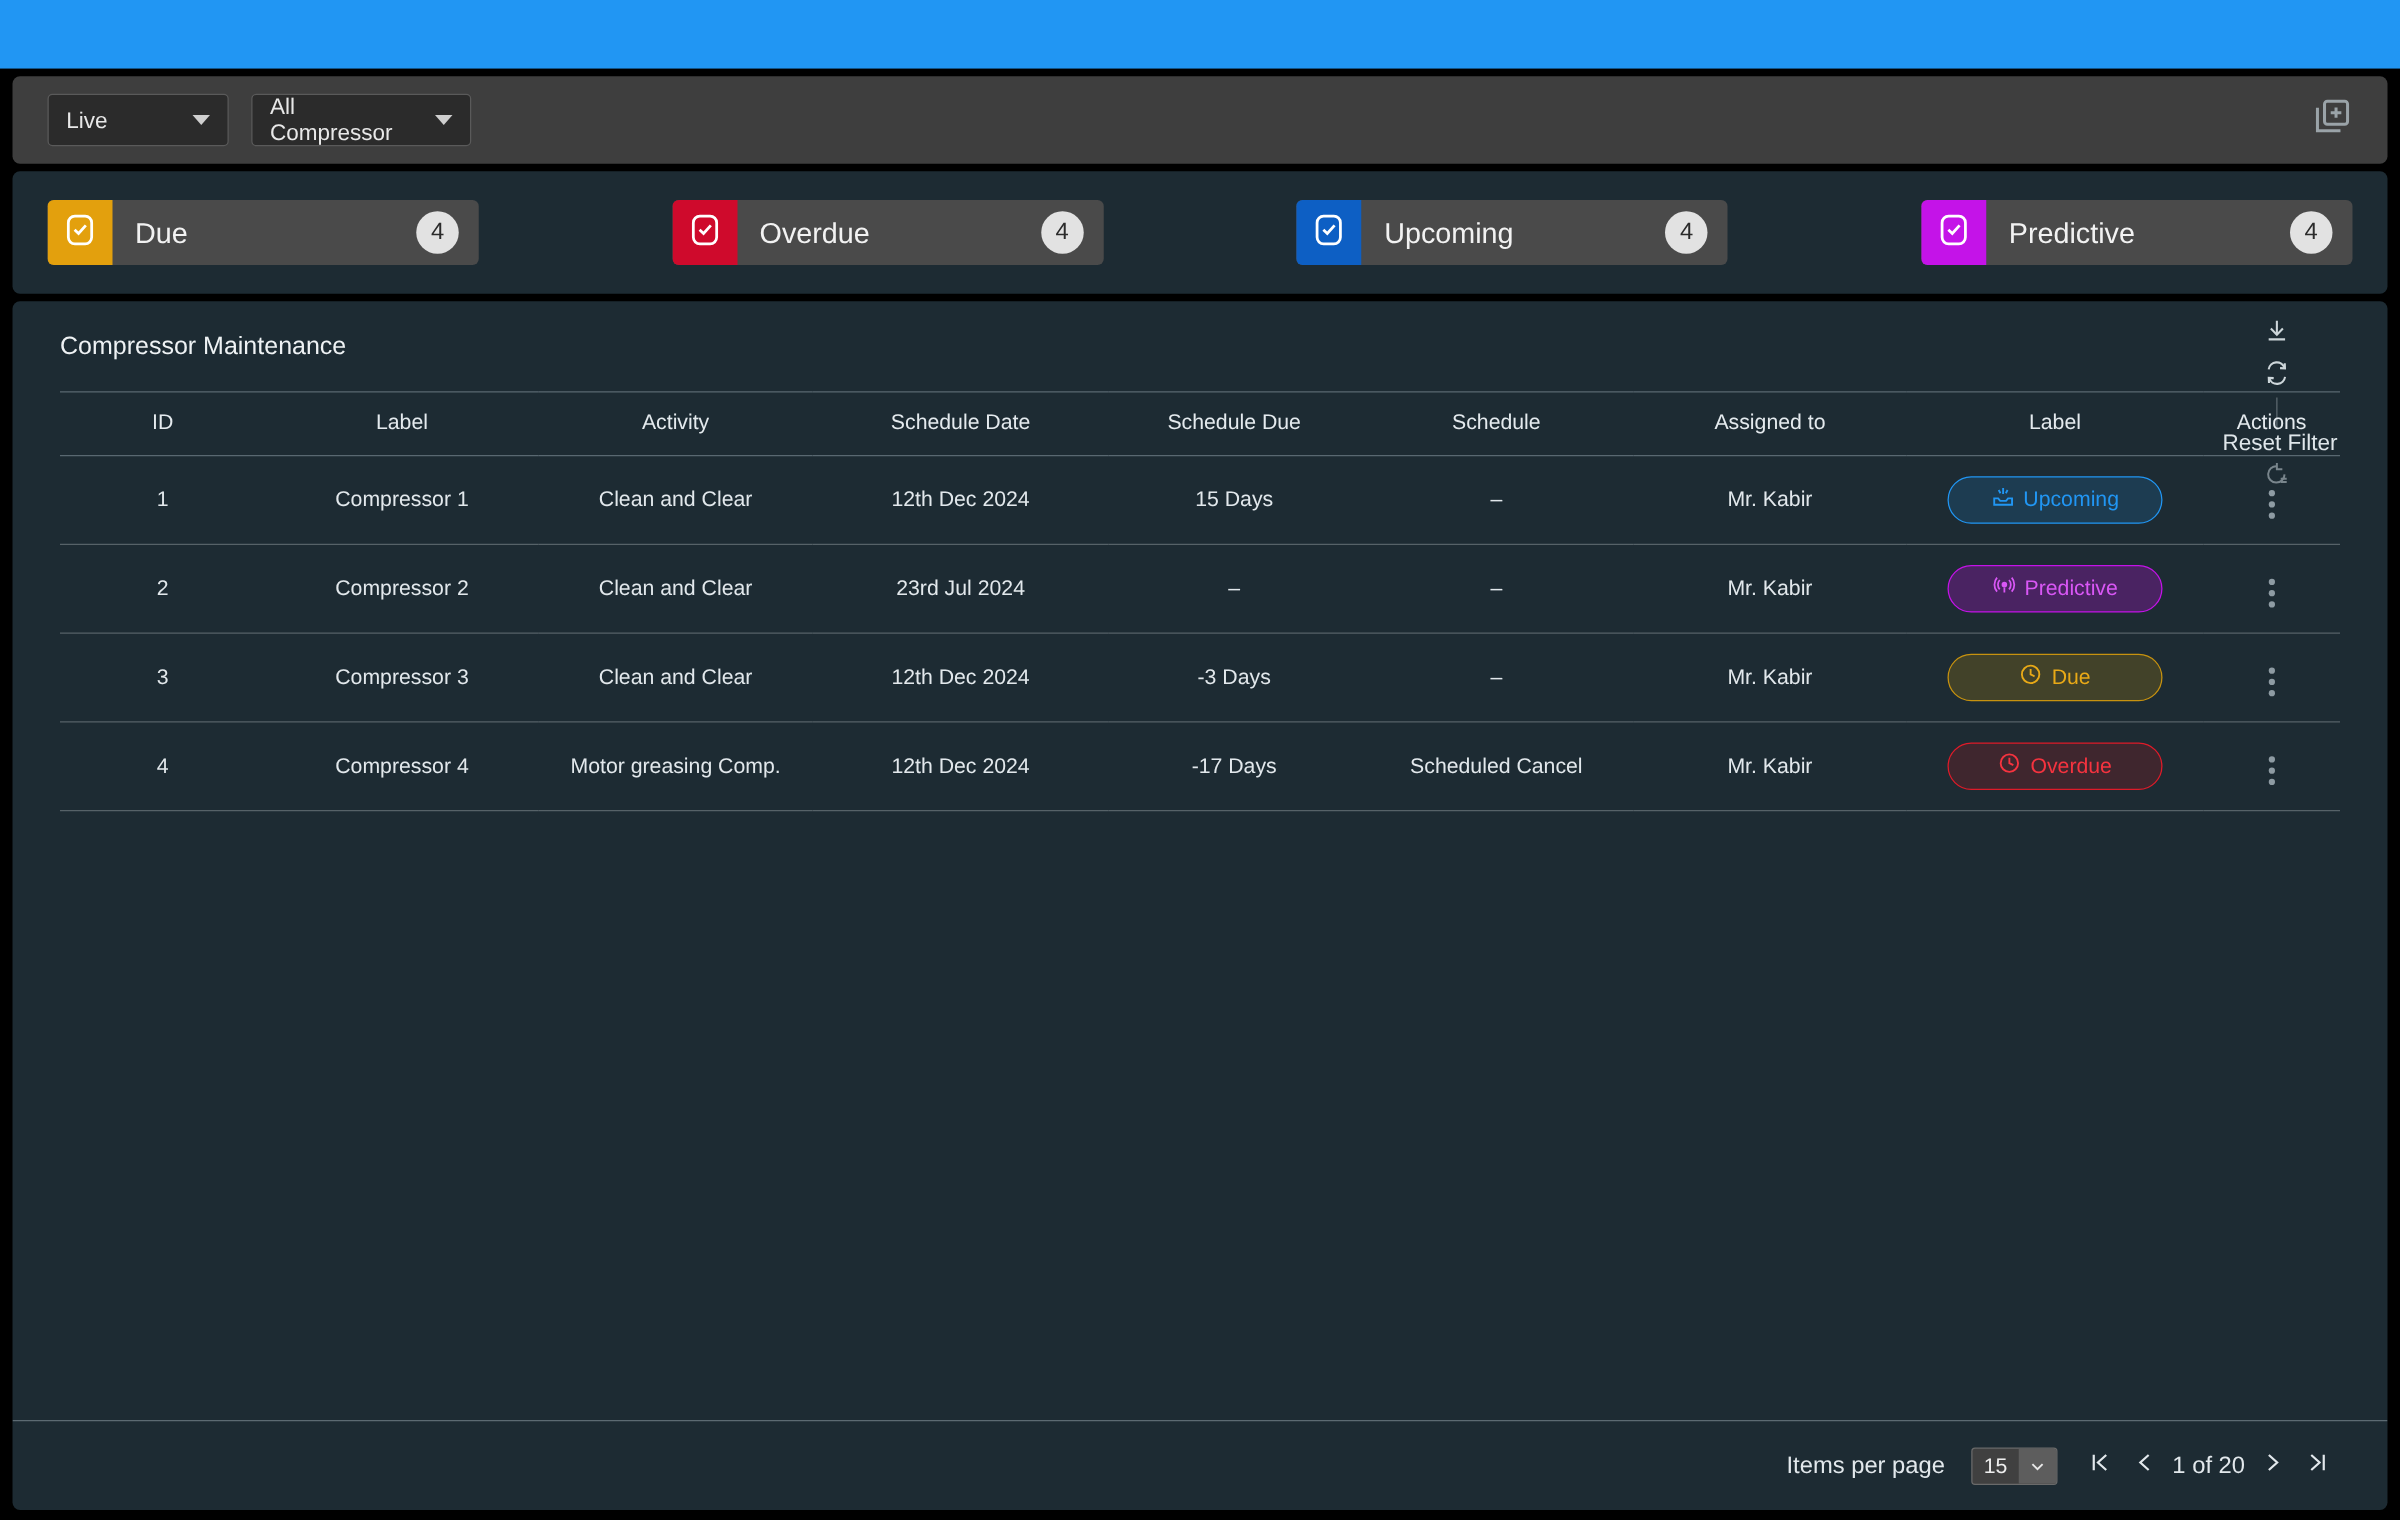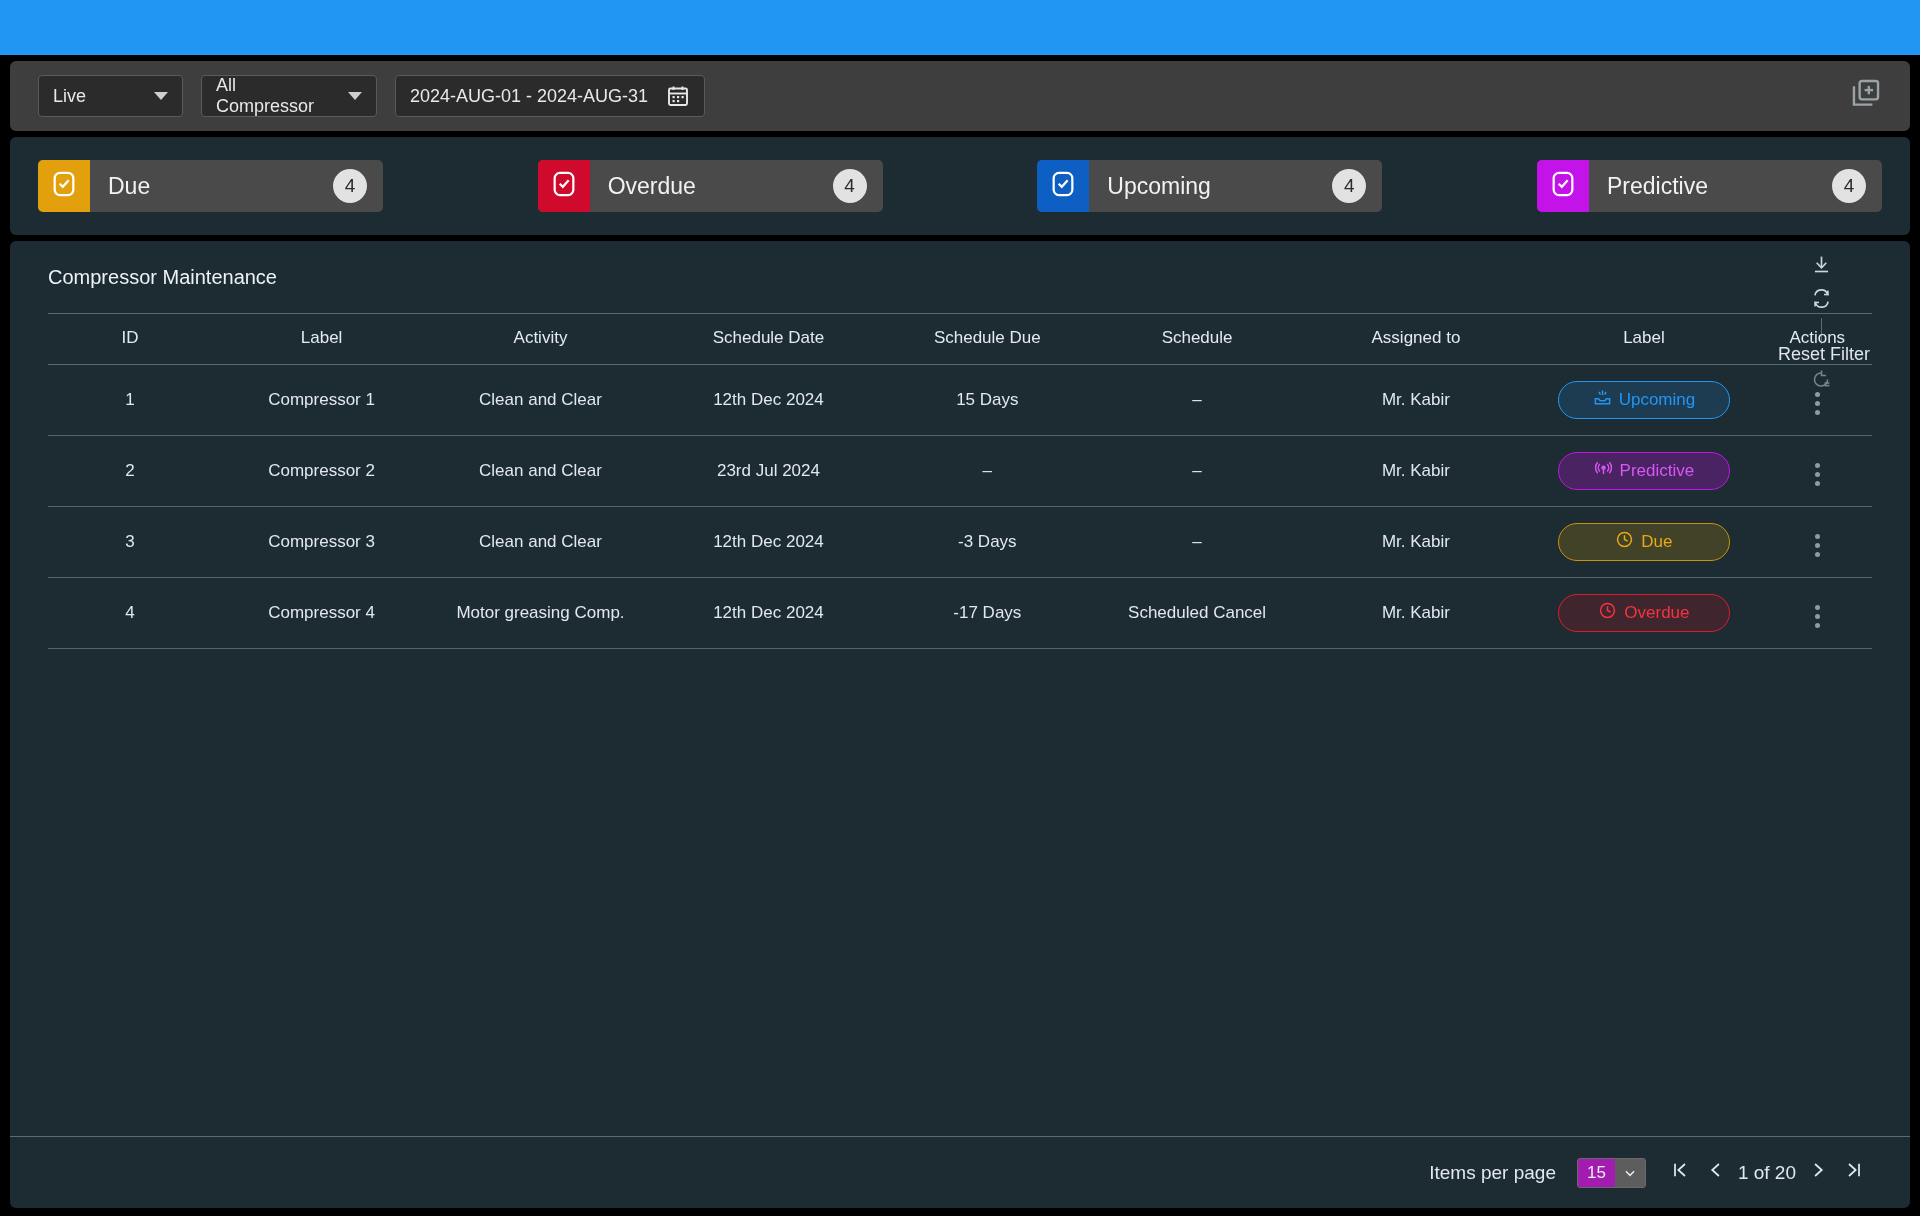--- a/index.html
+++ b/index.html
@@ -276,21 +276,21 @@
 
   .pager-label {
     color: #e2e8ec;
     font-size: 19px;
     margin-right: 21px;
   }
 
   .pp-select {
     height: 30px;
     min-width: 62px;
-    background: #a21caf;
+    background: #404040;
     border: 1px solid #6a6a6a;
     border-radius: 3px;
     display: inline-flex;
     align-items: center;
     color: #eee;
     font-size: 17px;
     cursor: pointer;
     overflow: hidden;
   }
   .pp-select .val { padding: 0 9px; }
@@ -329,36 +329,20 @@
     <div class="select-box w1">
       <span>Live</span>
       <span class="chev"></span>
     </div>
 
     <div class="select-box w2">
       <span>All Compressor</span>
       <span class="chev"></span>
     </div>
 
-    <div class="select-box w3">
-      <span>2024-AUG-01 - 2024-AUG-31</span>
-      <span class="cal-icon">
-        <svg width="24" height="24" viewBox="0 0 24 24" fill="none" stroke="#e8e8e8" stroke-width="1.9">
-          <rect x="3" y="4.5" width="18" height="16.5" rx="1.5"></rect>
-          <line x1="3" y1="9.5" x2="21" y2="9.5"></line>
-          <line x1="7.5" y1="2.5" x2="7.5" y2="6"></line>
-          <line x1="16.5" y1="2.5" x2="16.5" y2="6"></line>
-          <rect x="6.5" y="12" width="2.2" height="2.2" fill="#e8e8e8" stroke="none"></rect>
-          <rect x="11" y="12" width="2.2" height="2.2" fill="#e8e8e8" stroke="none"></rect>
-          <rect x="15.5" y="12" width="2.2" height="2.2" fill="#e8e8e8" stroke="none"></rect>
-          <rect x="6.5" y="16" width="2.2" height="2.2" fill="#e8e8e8" stroke="none"></rect>
-          <rect x="11" y="16" width="2.2" height="2.2" fill="#e8e8e8" stroke="none"></rect>
-        </svg>
-      </span>
-    </div>
 
     <div class="toolbar-spacer"></div>
 
     <div class="add-btn">
       <span>
         <svg width="34" height="34" viewBox="0 0 24 24" fill="none" stroke="#9aa3a8" stroke-width="1.7">
           <rect x="7.5" y="2.8" width="13" height="13" rx="1.6"></rect>
           <polyline points="16.5,19.5 3.5,19.5 3.5,6.5"></polyline>
           <line x1="14" y1="6.3" x2="14" y2="12.2"></line>
           <line x1="11" y1="9.25" x2="17" y2="9.25"></line>

